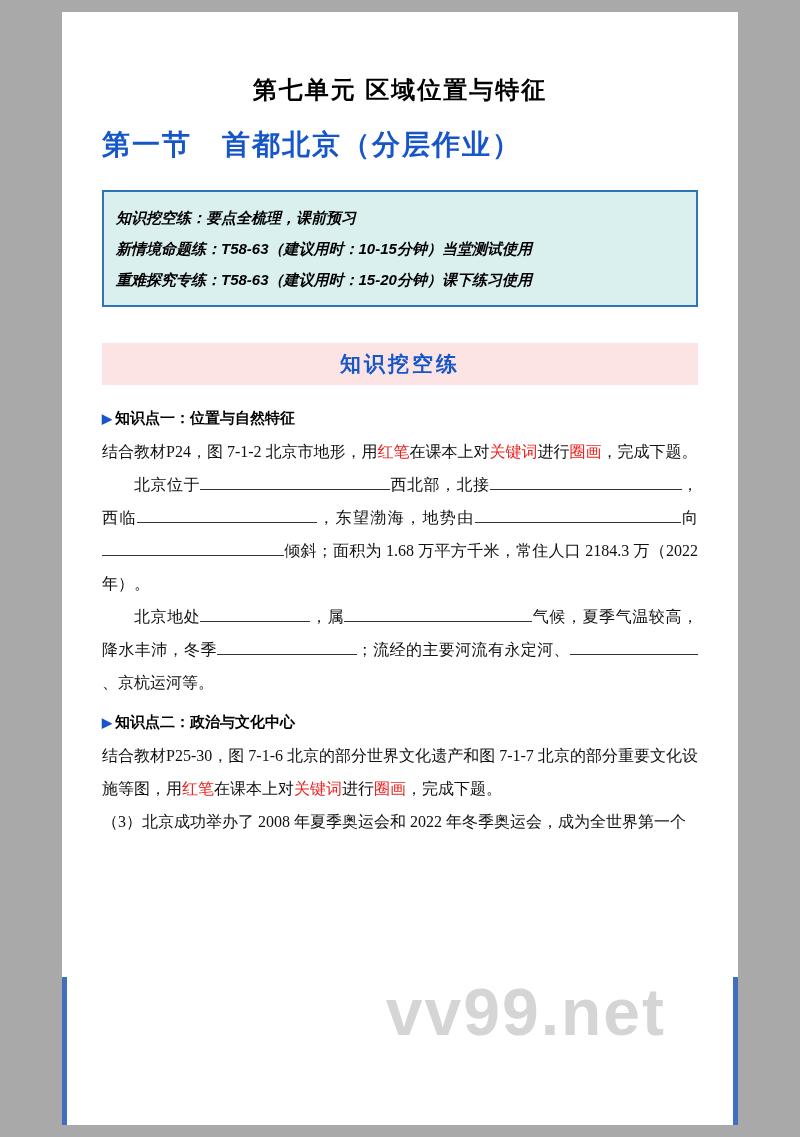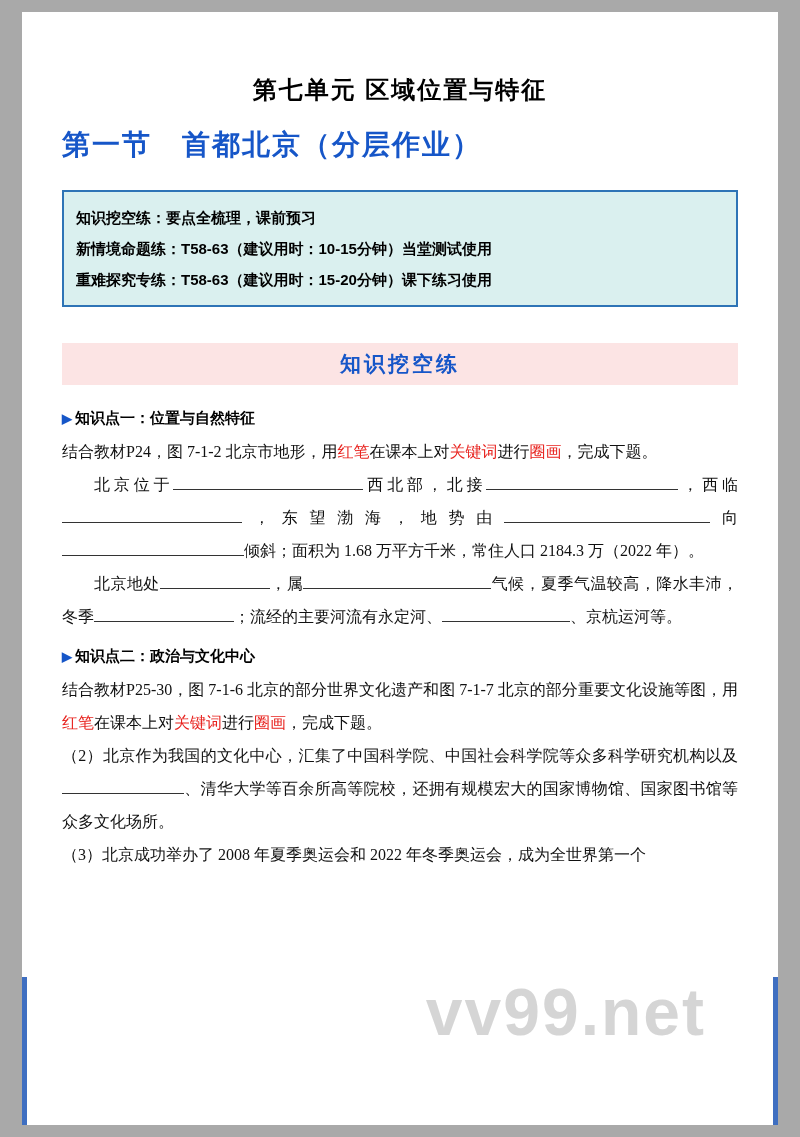--- a/index.html
+++ b/index.html
@@ -3,21 +3,21 @@
 <meta charset="utf-8">
 <style>
   html, body {
     margin: 0;
     padding: 0;
     background: #a9a9a9;
     font-family: "Liberation Serif", serif;
   }
   .page {
     position: relative;
-    width: 756px;
+    width: 676px;
     min-height: 1113px;
     margin: 12px auto;
     background: #ffffff;
     box-sizing: border-box;
     padding: 62px 40px 40px 40px;
     overflow: hidden;
   }
   .unit-title {
     margin: 0;
     text-align: center;
@@ -41,20 +41,21 @@
     background: var(--box_bg);
     border: 2px solid var(--box_border);
     padding: 10px 12px;
   }
   .info-line {
     font-family: "Liberation Sans", sans-serif;
     font-weight: bold;
     font-size: 15px;
     line-height: 31px;
     color: #000;
+    font-style: italic;
   }
   .banner {
     margin-top: 36px;
     background: var(--banner_bg);
     text-align: center;
     padding: 7px 0;
   }
   .banner span {
     font-family: Liberation Mono, monospace;
     font-size: 21px;
@@ -131,21 +132,20 @@
     <span>知识挖空练</span>
   </div>
 
   <div class="content" id="content-host">
       <div class="kp-heading"><span class="tri">▶</span><span>知识点一：位置与自然特征</span></div>
       <div class="para"><span>结合教材P24，图 7-1-2 北京市地形，用</span><span class="red">红笔</span><span>在课本上对</span><span class="red">关键词</span><span>进行</span><span class="red">圈画</span><span>，完成下题。</span></div>
       <div class="para indent"><span>北京位于</span><span class="blank" style="width: 190px;"></span><span>西北部，北接</span><span class="blank" style="width: 192px;"></span><span>，西临</span><span class="blank" style="width: 180px;"></span><span>，东望渤海，地势由</span><span class="blank" style="width: 206px;"></span><span>向</span><span class="blank" style="width: 182px;"></span><span>倾斜；面积为 1.68 万平方千米，常住人口 2184.3 万（2022 年）。</span></div>
       <div class="para indent"><span>北京地处</span><span class="blank" style="width: 110px;"></span><span>，属</span><span class="blank" style="width: 188px;"></span><span>气候，夏季气温较高，降水丰沛，冬季</span><span class="blank" style="width: 140px;"></span><span>；流经的主要河流有永定河、</span><span class="blank" style="width: 128px;"></span><span>、京杭运河等。</span></div>
       <div class="kp-heading"><span class="tri">▶</span><span>知识点二：政治与文化中心</span></div>
       <div class="para"><span>结合教材P25-30，图 7-1-6 北京的部分世界文化遗产和图 7-1-7 北京的部分重要文化设施等图，用</span><span class="red">红笔</span><span>在课本上对</span><span class="red">关键词</span><span>进行</span><span class="red">圈画</span><span>，完成下题。</span></div>
-      <div class="para"><span>（2）北京作为我国的文化中心，汇集了中国科学院、中国社会科学院等众多科学研究机构以及</span><span class="blank" style="width: 122px;"></span><span>、清华大学等百余所高等院校，还拥有规模宏大的国家博物馆、国家图书馆等众多文化场所。</span></div>
       <div class="para"><span>（3）北京成功举办了 2008 年夏季奥运会和 2022 年冬季奥运会，成为全世界第一个</span></div>
     </div>
 
   <div class="watermark">vv99.net</div>
 
   <div class="edge edge-left"></div>
   <div class="edge edge-right"></div>
 
 </div>
 

